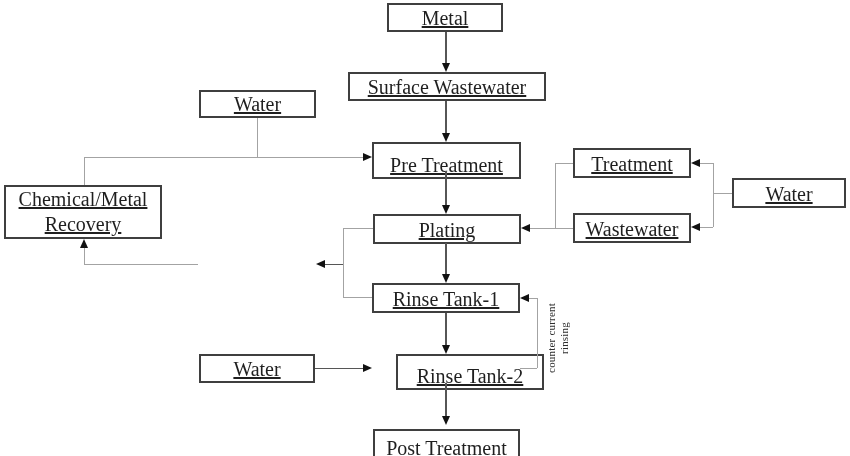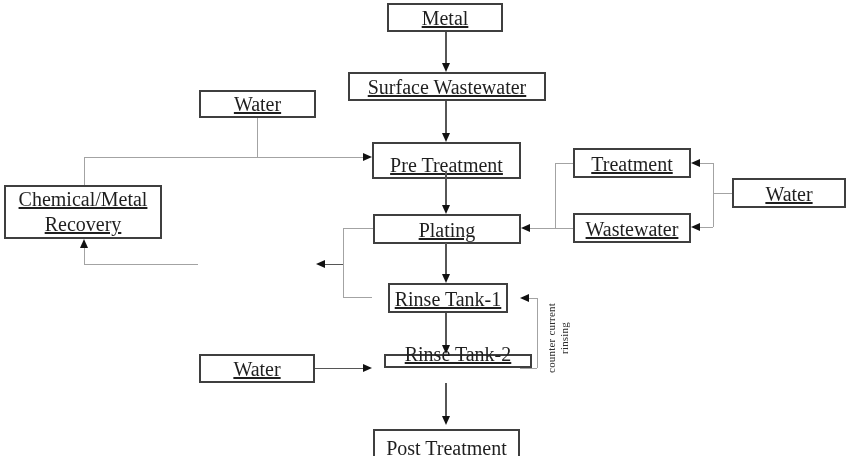--- a/index.html
+++ b/index.html
@@ -65,24 +65,24 @@
   </div>
   <div class="node wrap" style="left:4px;top:185px;width:158px;height:54px">
     <span>Chemical/Metal Recovery</span>
   </div>
   <div class="node" style="left:373px;top:214px;width:148px;height:30px">
     <span>Plating</span>
   </div>
   <div class="node" style="left:573px;top:213px;width:118px;height:30px">
     <span>Wastewater</span>
   </div>
-  <div class="node" style="left:388px;top:283px;width:120px;height:30px">
+  <div class="node" style="left:372px;top:283px;width:148px;height:30px">
     <span>Rinse Tank-1</span>
   </div>
-  <div class="node" style="left:384px;top:354px;width:148px;height:14px">
+  <div class="node" style="left:396px;top:354px;width:148px;height:36px">
     <span>Rinse Tank-2</span>
   </div>
   <div class="node" style="left:199px;top:354px;width:116px;height:29px">
     <span>Water</span>
   </div>
   <div class="node" style="left:373px;top:429px;width:147px;height:33px">
     <span>Post Treatment</span>
   </div>
 
   <div class="vline dark" style="left:445px;top:32px;height:32px"></div>

